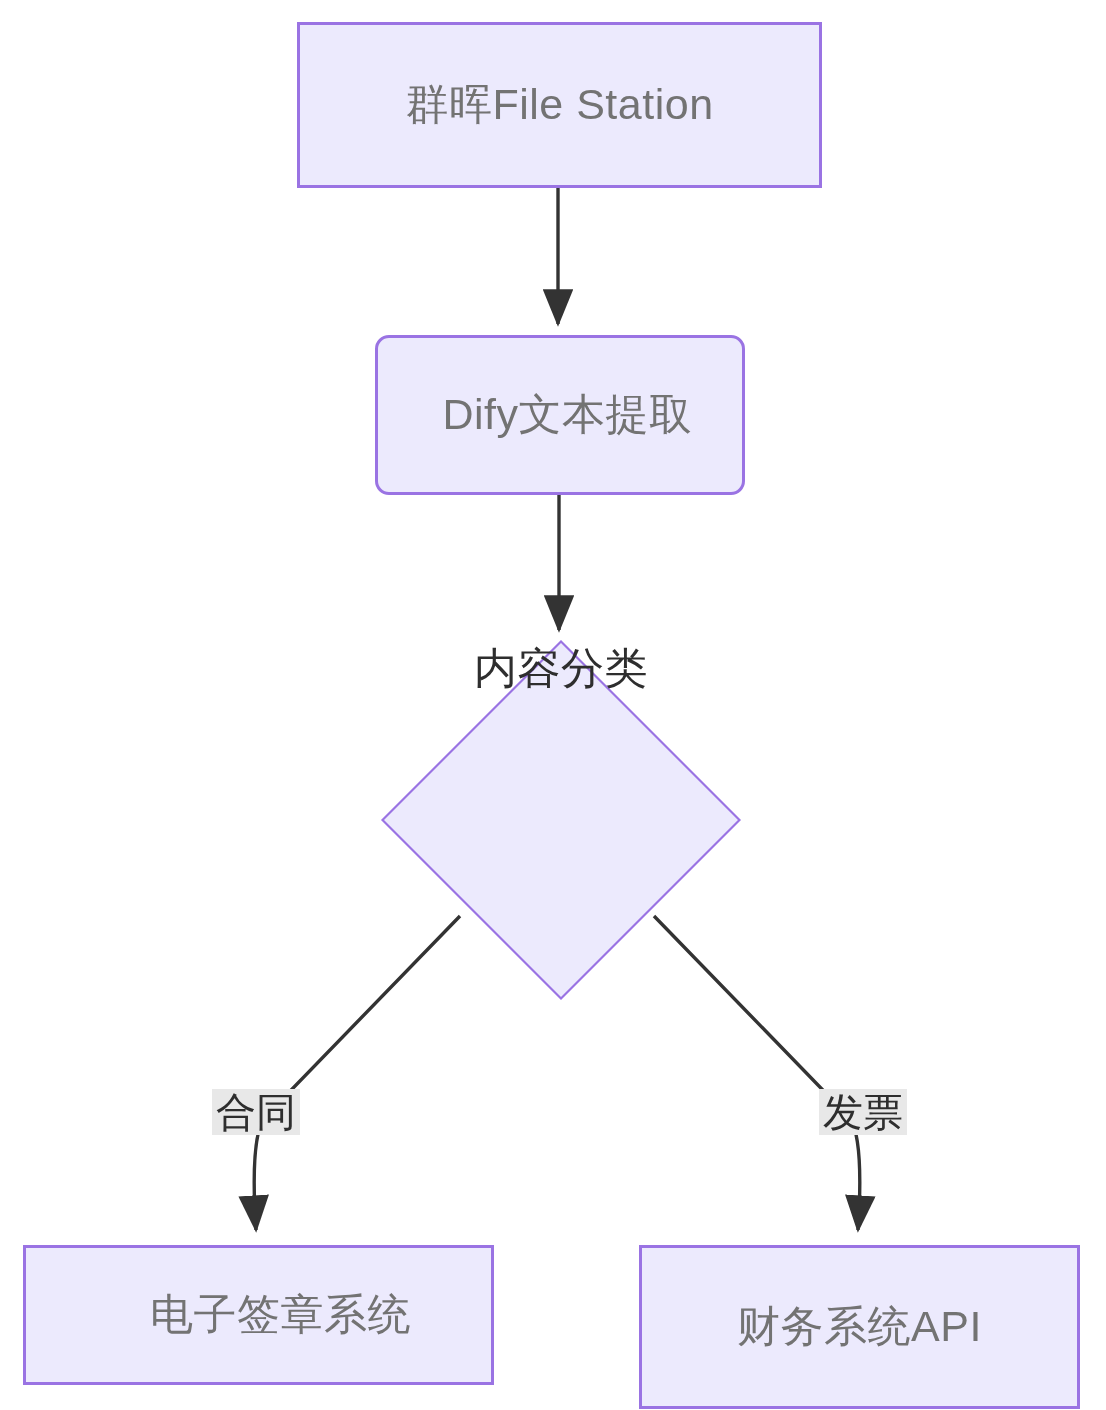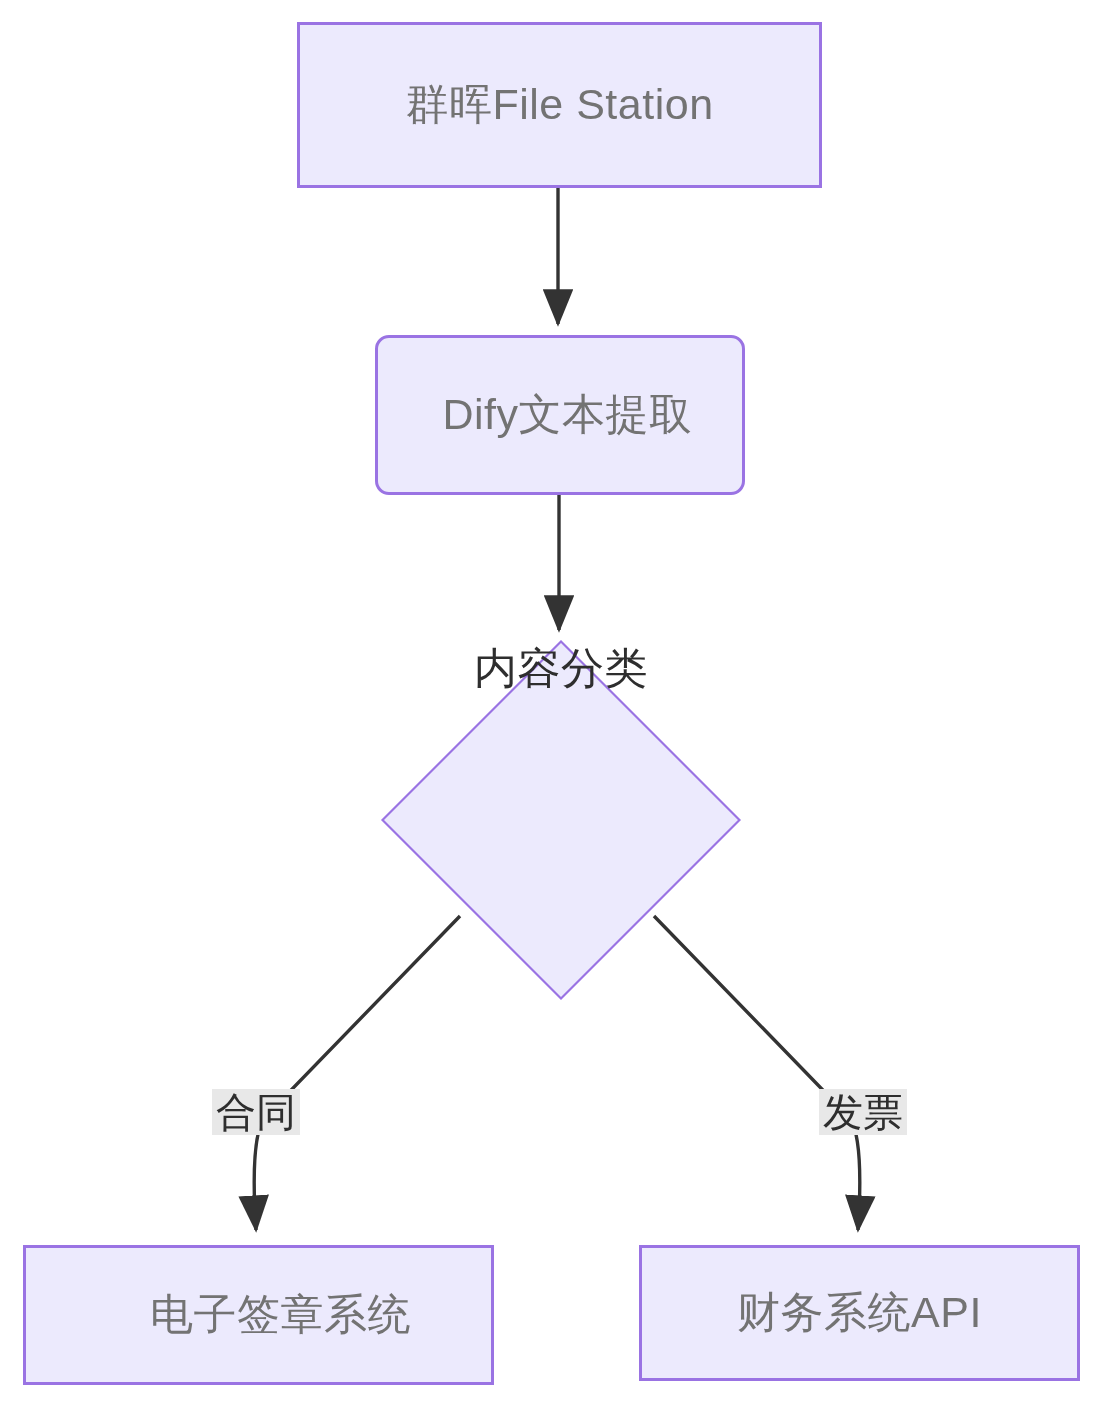--- a/index.html
+++ b/index.html
@@ -114,21 +114,21 @@
 
   <div class="diamond-wrap" style="left:381px; top:640px; width:360px; height:360px;">
     <div class="diamond-shape"></div>
     <span class="diamond-label">内容分类</span>
   </div>
 
   <div class="node rect" style="left:23px; top:1245px; width:471px; height:140px;padding-left:44px;">
     <span>电子签章系统</span>
   </div>
 
-  <div class="node rect" style="left:639px; top:1245px; width:441px; height:136px;">
+  <div class="node rect" style="left:639px; top:1245px; width:441px; height:164px;">
     <span>财务系统API</span>
   </div>
 
   <div class="edge-label" style="left:256px; top:1112px;">合同</div>
 
   <div class="edge-label" style="left:863px; top:1112px;">发票</div>
 
 </div>
 
 </body></html>

